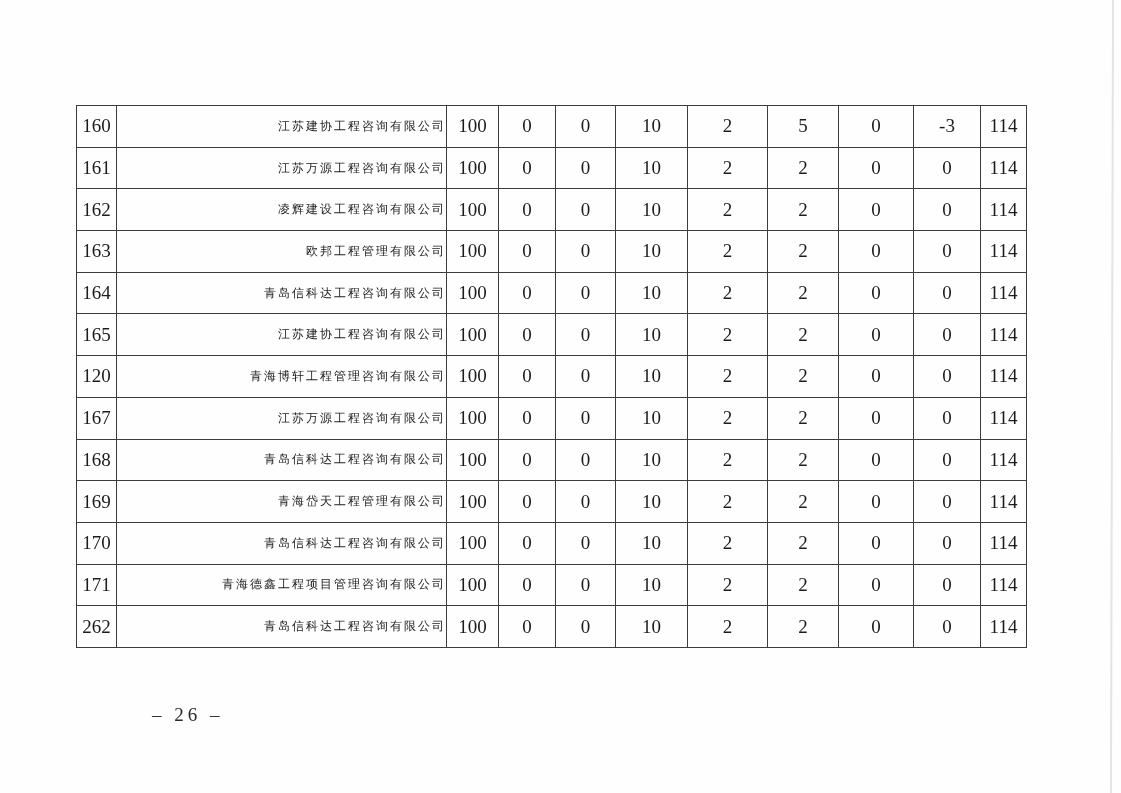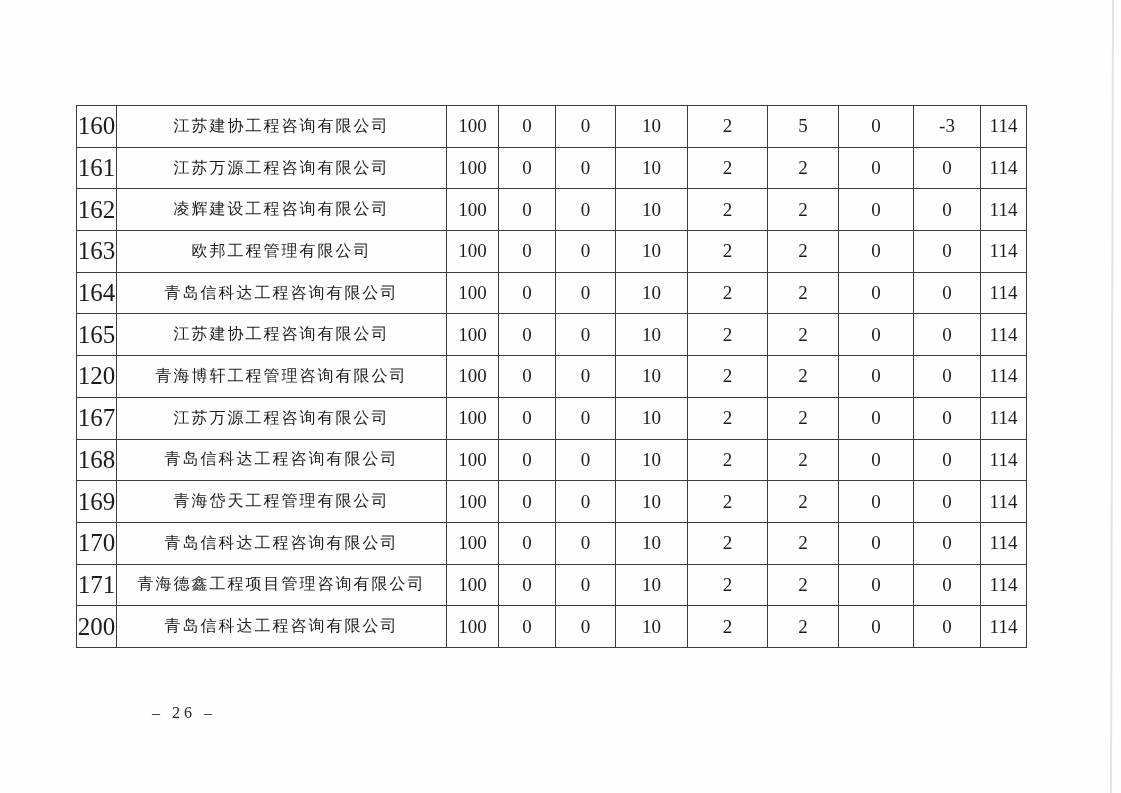--- a/index.html
+++ b/index.html
@@ -31,35 +31,35 @@
   table.score-table td {
     border: 1px solid #3c3c3c;
     height: 41.7px;
     color: #1c1c1c;
     vertical-align: middle;
     overflow: hidden;
     white-space: nowrap;
   }
   td.c-no {
     text-align: center;
-    font-size: 25px;
+    font-size: 19px;
   }
   td.c-name {
-    text-align: center;
-    font-size: 16px;
+    text-align: right;
+    font-size: 12px;
     letter-spacing: 2px;
   }
   td.c-val {
     text-align: center;
     font-size: 19px;
   }
   .page-footer {
     position: absolute;
     left: 152px; top: 704px;
-    font-size: 16px;
+    font-size: 19px;
     color: #2a2a2a;
     letter-spacing: 4px;
     text-align: right;
   }
 </style>
 </head>
 <body>
 
 <div class="page">
 
@@ -228,21 +228,21 @@
           <td class="c-val">0</td>
           <td class="c-val">0</td>
           <td class="c-val">10</td>
           <td class="c-val">2</td>
           <td class="c-val">2</td>
           <td class="c-val">0</td>
           <td class="c-val">0</td>
           <td class="c-val">114</td>
         </tr>
         <tr>
-          <td class="c-no">200</td>
+          <td class="c-no">262</td>
           <td class="c-name">青岛信科达工程咨询有限公司</td>
           <td class="c-val">100</td>
           <td class="c-val">0</td>
           <td class="c-val">0</td>
           <td class="c-val">10</td>
           <td class="c-val">2</td>
           <td class="c-val">2</td>
           <td class="c-val">0</td>
           <td class="c-val">0</td>
           <td class="c-val">114</td>

